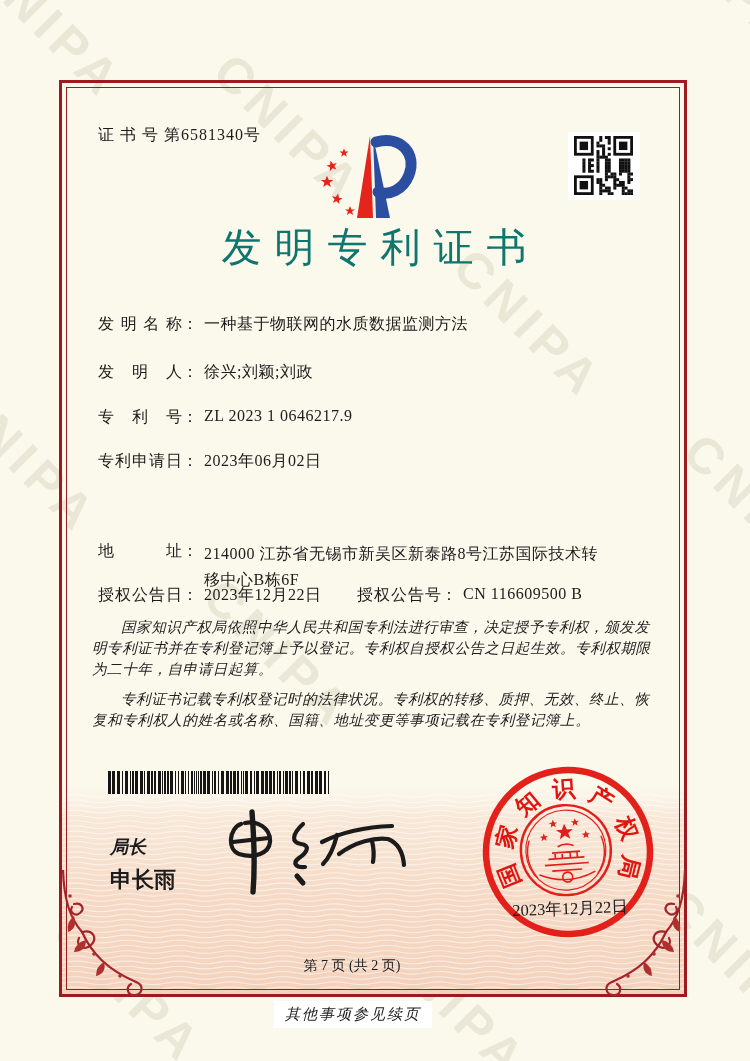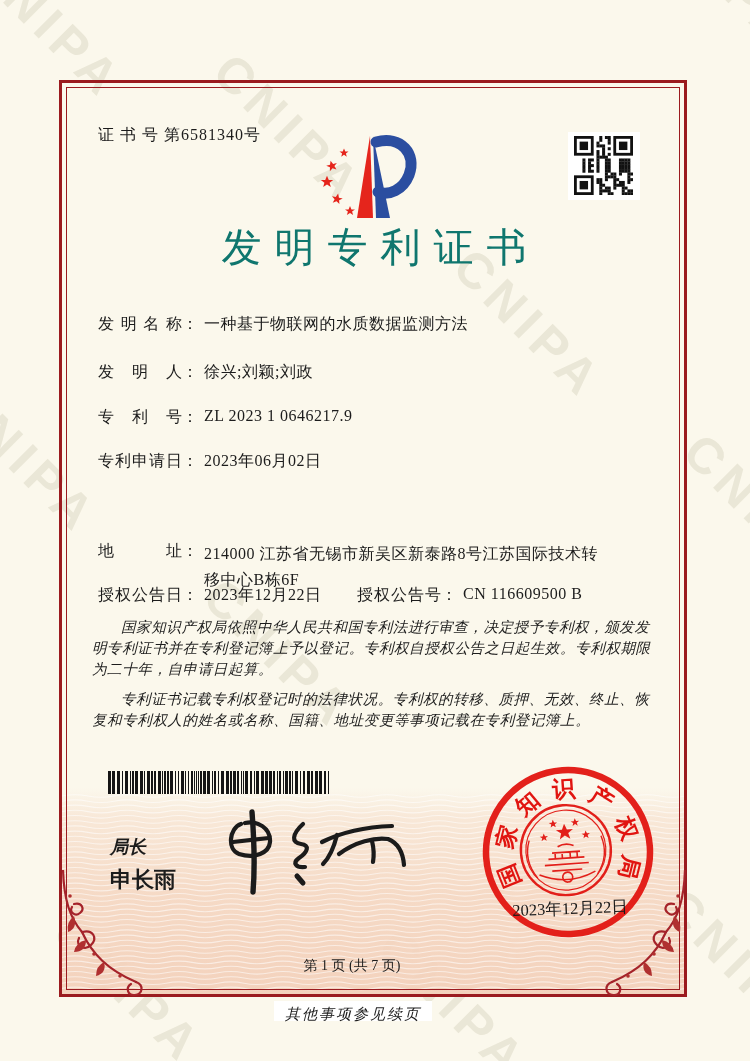--- a/index.html
+++ b/index.html
@@ -35,21 +35,21 @@
   .legal p{margin:0 0 9px 0;text-indent:2em;}
   .barcode{position:absolute;left:108px;top:771px;}
   .director-title{position:absolute;left:110px;top:835px;font-size:18px;font-weight:bold;
       font-family:"Liberation Sans","DejaVu Sans",sans-serif;font-style:italic;}
   .director-name{position:absolute;left:110px;top:865px;font-size:22px;font-weight:bold;
       font-family:"Liberation Sans","DejaVu Sans",sans-serif;}
   .signature{position:absolute;left:205px;top:790px;}
   .seal{position:absolute;left:478px;top:762px;transform:rotate(-4deg);}
   .seal text{font-family:"Liberation Serif","DejaVu Serif",serif;}
   .page-num{position:absolute;left:232px;top:957px;width:240px;text-align:center;font-size:14px;}
-  .cont-box{position:absolute;left:274px;top:1001px;width:158px;height:20px;background:#ffffff;
+  .cont-box{position:absolute;left:274px;top:1001px;width:158px;height:27px;background:#ffffff;
       text-align:center;line-height:27px;font-size:15px;font-style:italic;letter-spacing:2px;}
   .flourish{position:absolute;}
   .flourish.left{transform:scaleX(-1);}
 </style>
 </head>
 <body>
 
 <div class="page">
 
   <div class="wm" style="left:-45px;top:-5px">CNIPA</div>
@@ -440,16 +440,16 @@
       <path stroke-width="1.6" d="M-8 -4 Q0 -8 8 -4"></path>
       <path stroke-width="1.6" d="M-14 2 L14 2 M-11 2 L-11 8 M11 2 L11 8 M-4 2 L-4 8 M4 2 L4 8"></path>
       <path stroke-width="1.6" d="M-18 8 L18 8 M-22 14 L22 14 M-15 20 L15 20"></path>
       <circle cx="0" cy="27" r="5" stroke-width="1.6"></circle>
       <path stroke-width="1.6" d="M-28 23 Q0 36 28 23"></path>
       <path stroke-width="1.4" d="M-36 -12 Q-43 8 -30 26 M36 -12 Q43 8 30 26"></path>
     </g>
     <text id="seal-date" x="0" y="62" text-anchor="middle" font-size="16.5" fill="#191919" transform="rotate(2)">2023年12月22日</text>
   </svg>
 
-  <div class="page-num">第 1 页 (共 7 页)</div>
+  <div class="page-num">第 7 页 (共 2 页)</div>
   <div class="cont-box">其他事项参见续页</div>
 
 </div>
 
 </body></html>

